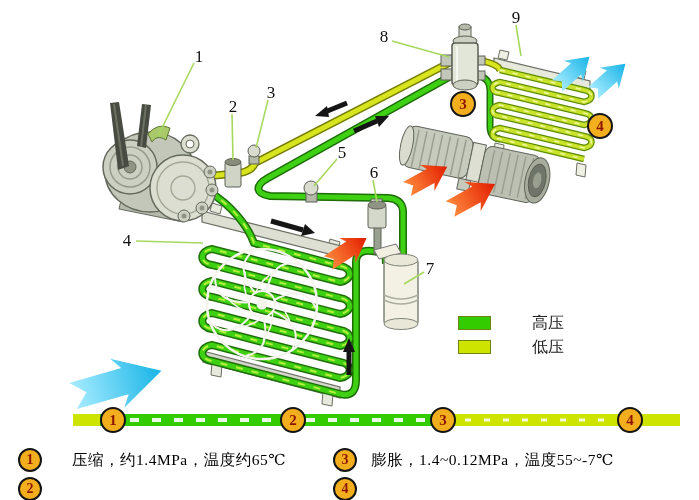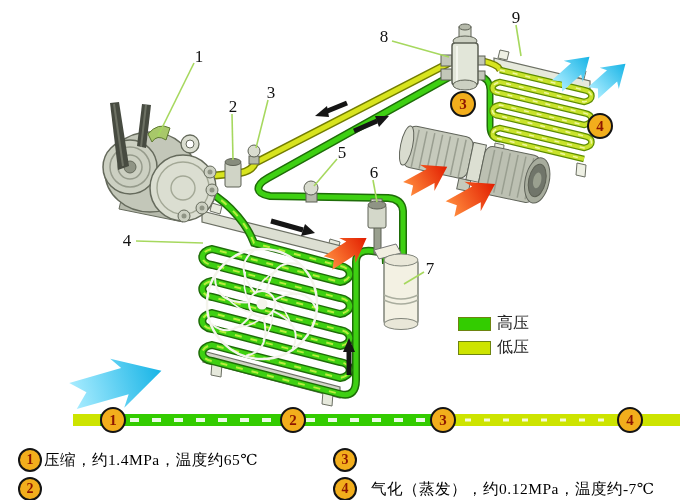--- a/index.html
+++ b/index.html
@@ -8,21 +8,21 @@
   #diagram-svg{position:absolute;left:0;top:0;}
   .plabel{position:absolute;transform:translate(-50%,-50%);font-size:17px;color:#111;
           line-height:1;white-space:nowrap;}
   .badge{position:absolute;border-radius:50%;background:#f2ae1c;border:2.5px solid #141414;
          color:#8d1500;font-weight:bold;display:flex;align-items:center;justify-content:center;
          box-sizing:border-box;line-height:1;}
   .badge-md{width:26px;height:26px;font-size:15px;}
   .badge-sm{width:24px;height:24px;font-size:14px;}
   .stage-text{position:absolute;font-size:15.5px;color:#000;white-space:nowrap;letter-spacing:.5px;}
   #legend{position:absolute;left:458px;top:315px;}
-  .legend-row{display:flex;align-items:flex-end;margin-bottom:8px;}
+  .legend-row{display:flex;align-items:center;margin-bottom:8px;gap:35px;}
   .legend-swatch{width:33px;height:14px;margin-right:6px;border:1px solid #6d8410;box-sizing:border-box;}
   .legend-swatch.high{background:#33cc00;}
   .legend-swatch.low{background:#cde400;}
   .legend-label{font-size:16px;color:#222;line-height:1;}
 </style>
 </head>
 <body>
 
 <div id="stage">
 
@@ -288,22 +288,22 @@
     <span class="legend-swatch high"></span>
     <span class="legend-label">高压</span>
   </div>
   <div class="legend-row">
     <span class="legend-swatch low"></span>
     <span class="legend-label">低压</span>
   </div>
 </div>
 
 <div class="badge badge-sm" style="left:18px;top:448px">1</div>
-<div class="stage-text" style="left:44px;top:450px">压缩，约1.4MPa，温度约65℃</div>
+<div class="stage-text" style="left:72px;top:450px">压缩，约1.4MPa，温度约65℃</div>
 
 <div class="badge badge-sm" style="left:18px;top:477px">2</div>
 
 <div class="badge badge-sm" style="left:333px;top:448px">3</div>
+<div class="stage-text" style="left:371px;top:450px">膨胀，1.4~0.12MPa，温度55~-7℃</div>
 
 <div class="badge badge-sm" style="left:333px;top:477px">4</div>
-<div class="stage-text" style="left:371px;top:479px">气化（蒸发），约0.12MPa，温度约-7℃</div>
 
 </div>
 
 </body></html>

